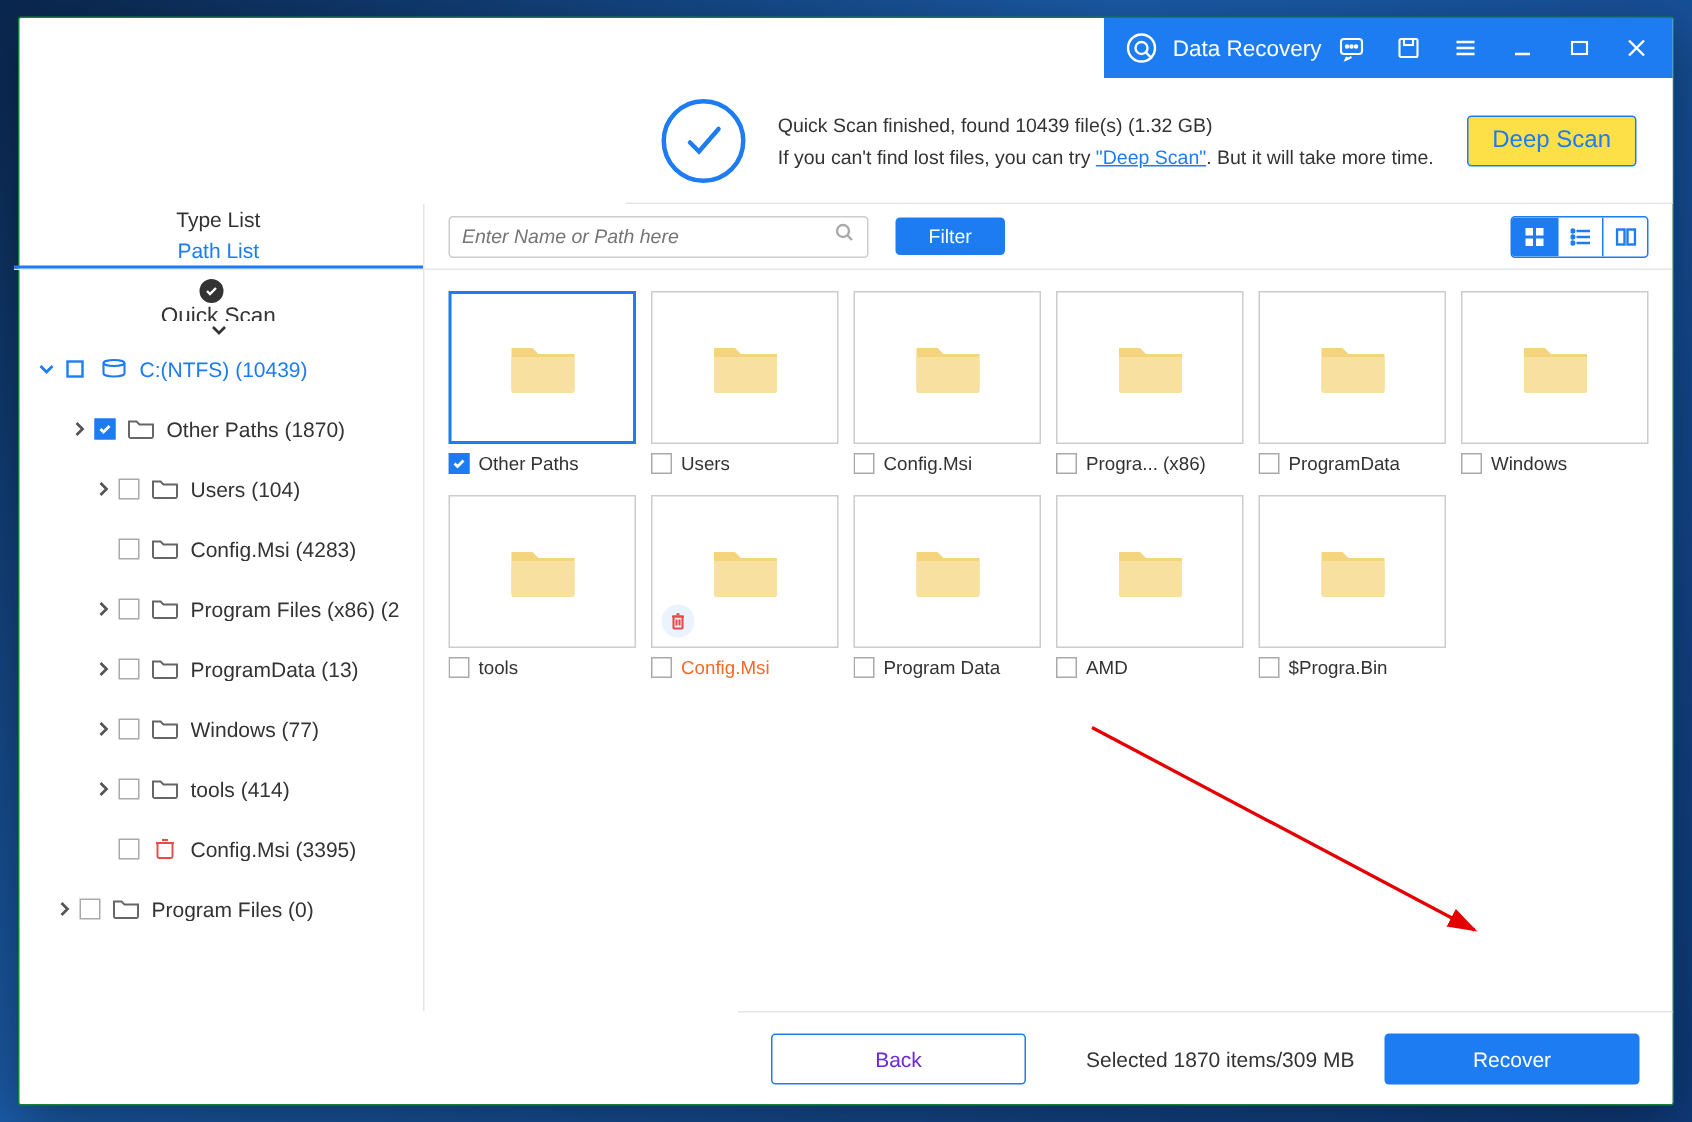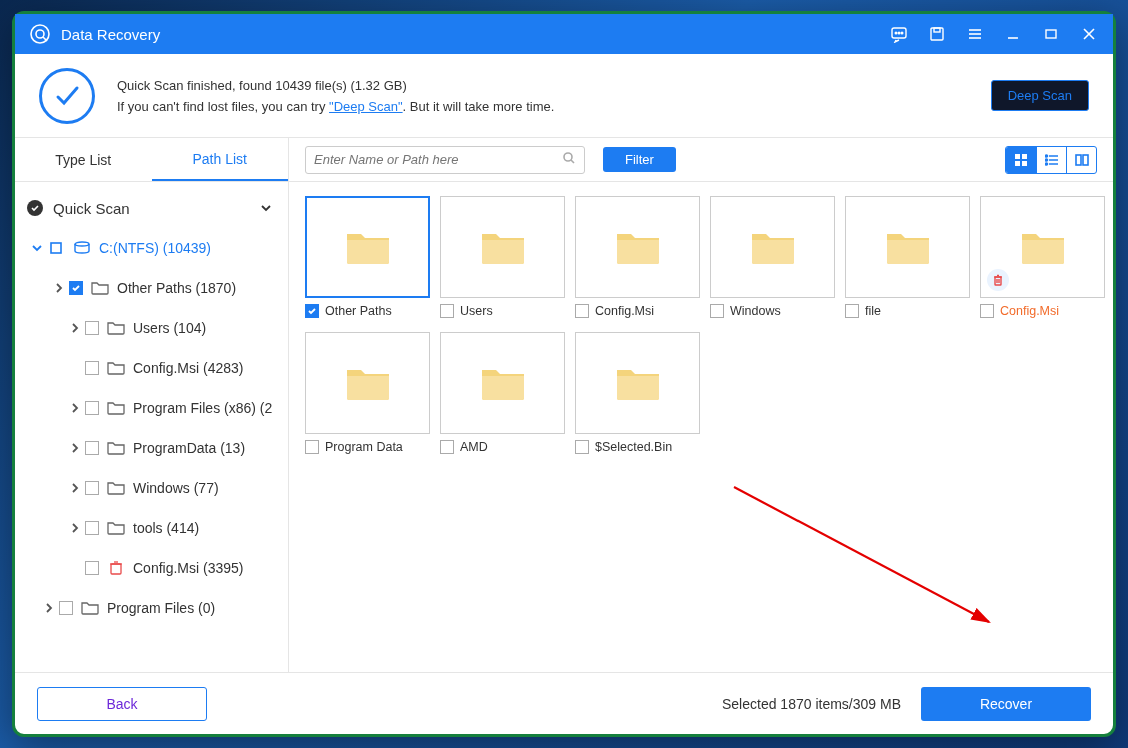--- a/index.html
+++ b/index.html
@@ -1,38 +1,38 @@
 <!DOCTYPE html>
 <html><head>
 <meta charset="utf-8">
 <style>
 * { margin: 0; padding: 0; box-sizing: border-box; font-family: "Segoe UI", Arial, sans-serif; }
 body { width: 1128px; height: 748px; background: linear-gradient(135deg, #0a2850 0%, #1b5ca8 40%, #0f3a7a 100%); display: flex; align-items: center; justify-content: center; overflow: hidden; }
-.app-window { width: 1104px; height: 726px; background: #fff; border-radius: 12px; box-shadow: 0 10px 40px rgba(0,0,0,.4); display: flex; flex-direction: column; border: 3px solid #15803d; }
+.app-window { width: 1104px; height: 726px; background: #fff; border-radius: 2px; box-shadow: 0 10px 40px rgba(0,0,0,.4); display: flex; flex-direction: column; border: 1px solid #15803d; align-items: flex-end; }
 
 
 .titlebar { height: 40px; background: #1d7cf2; color: #fff; display: flex; align-items: center; padding: 0 14px; font-size: 15px; gap: 10px; }
 .titlebar .logo-icon svg { display: block; }
 .titlebar .title-text { flex: 1; }
 .window-controls { display: flex; align-items: center; gap: 18px; }
 .window-controls .wc { width: 20px; height: 20px; display: flex; align-items: center; justify-content: center; cursor: pointer; }
 
 
 .summary { height: 84px; border-bottom: 1px solid #e5e5e5; display: flex; align-items: center; padding: 0 24px; gap: 22px; background: #fff; }
 .summary-tick { width: 56px; height: 56px; border: 3px solid #1d7cf2; border-radius: 50%; display: flex; align-items: center; justify-content: center; color: #1d7cf2; flex-shrink: 0; }
 .summary-text { flex: 1; display: flex; flex-direction: column; gap: 6px; color: #333; font-size: 13px; }
 .summary-text a { color: #1d7cf2; text-decoration: underline; }
-.deepscan-btn { border: 1px solid #1d7cf2; color: #1d7cf2; background: #0f172a; padding: 7px 16px; font-size: 13px; border-radius: 3px; cursor: pointer; }
+.deepscan-btn { border: 1px solid #1d7cf2; color: #1d7cf2; background: #fde047; padding: 7px 16px; font-size: 16px; border-radius: 3px; cursor: pointer; }
 
 
 .main { flex: 1; display: flex; overflow: hidden; }
 
 
 .sidebar { width: 274px; border-right: 1px solid #e5e5e5; display: flex; flex-direction: column; overflow: hidden; }
-.tabs { display: flex; height: 44px; border-bottom: 1px solid #e5e5e5; }
+.tabs { display: flex; height: 44px; border-bottom: 1px solid #e5e5e5; flex-direction: column; }
 .tab { flex: 1; display: flex; align-items: center; justify-content: center; font-size: 14px; cursor: pointer; color: #333; }
 .tab.active { color: #1d7cf2; border-bottom: 2px solid #1d7cf2; }
 .tree { flex: 1; overflow-y: auto; padding: 6px 0; font-size: 14px; }
 .tree-row { display: flex; align-items: center; height: 40px; padding-right: 12px; cursor: pointer; white-space: nowrap; overflow: hidden; }
 .tree-row.root { font-size: 15px; }
 .tree-row .exp { width: 20px; display: flex; align-items: center; justify-content: center; color: #555; }
 .tree-row .chk { width: 14px; height: 14px; border: 1px solid #aaa; margin-right: 8px; display: flex; align-items: center; justify-content: center; background: #fff; flex-shrink: 0; }
 .tree-row .chk.checked { background: #1d7cf2; border-color: #1d7cf2; color: #fff; }
 .tree-row .fld-icon { width: 18px; height: 14px; margin-right: 8px; display: flex; align-items: center; justify-content: center; flex-shrink: 0; }
 .tree-row .label { color: #333; overflow: hidden; text-overflow: ellipsis; }
@@ -147,21 +147,21 @@
   </div>
 
   <div class="main">
 
     <div class="sidebar">
       <div class="tabs">
         <div class="tab">Type List</div>
         <div class="tab active">Path List</div>
       </div>
       <div class="tree">
-        <div class="tree-row root" style="padding-left:12px;">
+        <div class="tree-row root" style="padding-left:12px;flex-direction:column;">
           <span class="blackcircle">
               <svg width="10" height="10" viewBox="0 0 10 10" stroke="#fff" stroke-width="1.6" fill="none">
                 <path d="M2 5l2 2 4-4"></path>
               </svg>
             </span>
           <span class="label">Quick Scan</span>
           <span style="flex:1"></span>
           <span class="exp">
               <svg width="12" height="12" viewBox="0 0 12 12" stroke="#333" stroke-width="1.8" fill="none">
                 <path d="M2 4l4 4 4-4"></path>
@@ -406,33 +406,57 @@
           </div>
           <div class="card">
             <div class="thumb">
               <svg class="folder-svg" viewBox="0 0 46 38">
                 <path d="M2 6h14l4 4h24v24a2 2 0 0 1-2 2H4a2 2 0 0 1-2-2V6z" fill="#f4d47c"></path>
                 <path d="M2 12h42v22a2 2 0 0 1-2 2H4a2 2 0 0 1-2-2V12z" fill="#f8e0a0"></path>
               </svg>
             </div>
             <div class="card-footer">
               <span class="chk "></span>
+              <span class="lbl ">Progra... (x86)</span>
+            </div>
+          </div>
+          <div class="card">
+            <div class="thumb">
+              <svg class="folder-svg" viewBox="0 0 46 38">
+                <path d="M2 6h14l4 4h24v24a2 2 0 0 1-2 2H4a2 2 0 0 1-2-2V6z" fill="#f4d47c"></path>
+                <path d="M2 12h42v22a2 2 0 0 1-2 2H4a2 2 0 0 1-2-2V12z" fill="#f8e0a0"></path>
+              </svg>
+            </div>
+            <div class="card-footer">
+              <span class="chk "></span>
+              <span class="lbl ">ProgramData</span>
+            </div>
+          </div>
+          <div class="card">
+            <div class="thumb">
+              <svg class="folder-svg" viewBox="0 0 46 38">
+                <path d="M2 6h14l4 4h24v24a2 2 0 0 1-2 2H4a2 2 0 0 1-2-2V6z" fill="#f4d47c"></path>
+                <path d="M2 12h42v22a2 2 0 0 1-2 2H4a2 2 0 0 1-2-2V12z" fill="#f8e0a0"></path>
+              </svg>
+            </div>
+            <div class="card-footer">
+              <span class="chk "></span>
               <span class="lbl ">Windows</span>
             </div>
           </div>
           <div class="card">
             <div class="thumb">
               <svg class="folder-svg" viewBox="0 0 46 38">
                 <path d="M2 6h14l4 4h24v24a2 2 0 0 1-2 2H4a2 2 0 0 1-2-2V6z" fill="#f4d47c"></path>
                 <path d="M2 12h42v22a2 2 0 0 1-2 2H4a2 2 0 0 1-2-2V12z" fill="#f8e0a0"></path>
               </svg>
             </div>
             <div class="card-footer">
               <span class="chk "></span>
-              <span class="lbl ">file</span>
+              <span class="lbl ">tools</span>
             </div>
           </div>
           <div class="card">
             <div class="thumb">
               <svg class="folder-svg" viewBox="0 0 46 38">
                 <path d="M2 6h14l4 4h24v24a2 2 0 0 1-2 2H4a2 2 0 0 1-2-2V6z" fill="#f4d47c"></path>
                 <path d="M2 12h42v22a2 2 0 0 1-2 2H4a2 2 0 0 1-2-2V12z" fill="#f8e0a0"></path>
               </svg>
               <span class="trash-badge">
                 <svg width="12" height="12" viewBox="0 0 12 12" fill="none" stroke="#e94b4b" stroke-width="1.4">
@@ -475,21 +499,21 @@
           </div>
           <div class="card">
             <div class="thumb">
               <svg class="folder-svg" viewBox="0 0 46 38">
                 <path d="M2 6h14l4 4h24v24a2 2 0 0 1-2 2H4a2 2 0 0 1-2-2V6z" fill="#f4d47c"></path>
                 <path d="M2 12h42v22a2 2 0 0 1-2 2H4a2 2 0 0 1-2-2V12z" fill="#f8e0a0"></path>
               </svg>
             </div>
             <div class="card-footer">
               <span class="chk "></span>
-              <span class="lbl ">$Selected.Bin</span>
+              <span class="lbl ">$Progra.Bin</span>
             </div>
           </div>
         </div>
     </div>
   </div>
 
   <div class="footer">
     <button class="back-btn">Back</button>
     <div class="spacer"></div>
     <div class="status-text">Selected 1870 items/309 MB</div>

